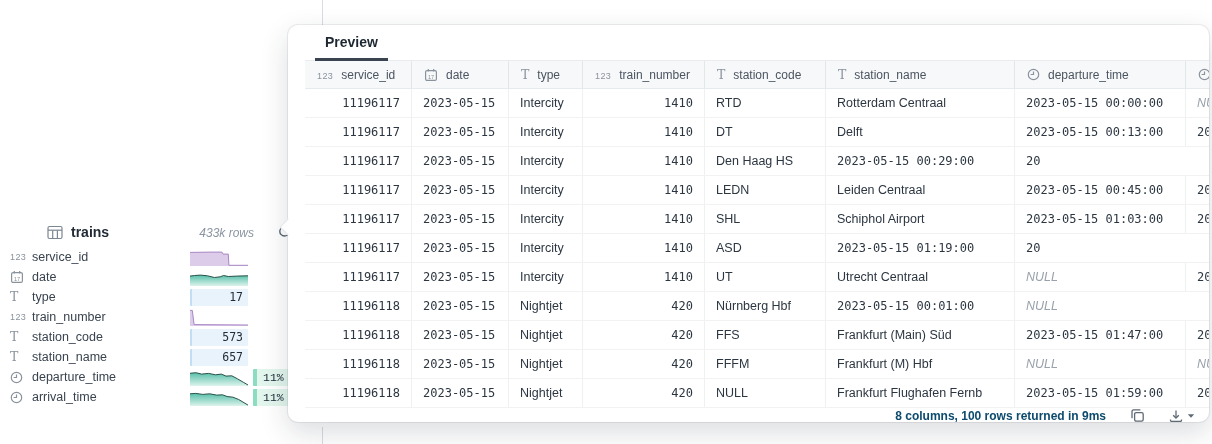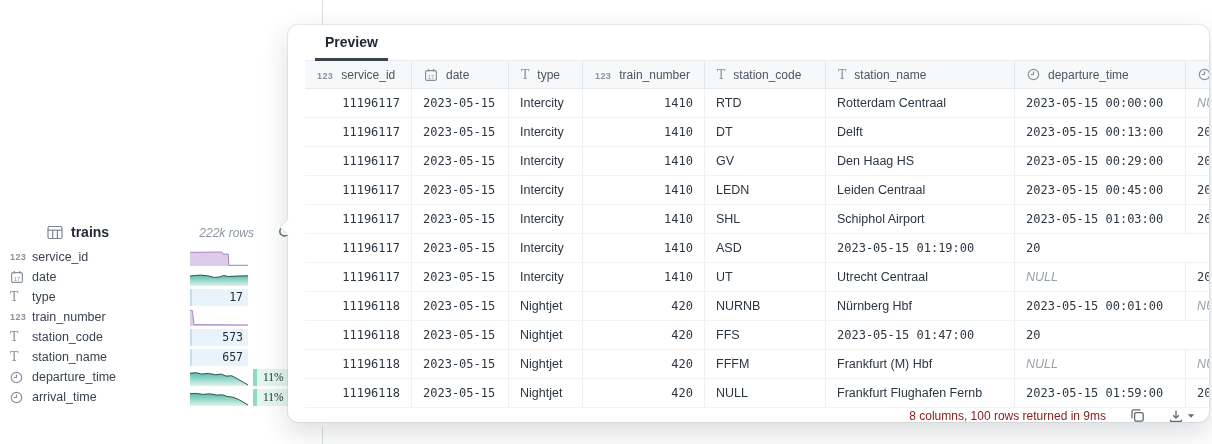--- a/index.html
+++ b/index.html
@@ -28,21 +28,21 @@
     position:absolute;left:190px;top:1.5px;width:58px;height:17px;box-sizing:border-box;
     background:#e8f3fc;border-left:2px solid #c2def2;border-radius:1px;
     font-family:"DejaVu Sans Mono",monospace;font-size:11.5px;color:#222d38;
     display:flex;align-items:center;justify-content:flex-end;padding-right:5px;
   }
   .sb-badge{
     position:absolute;left:253px;top:1.5px;width:62px;height:17px;
     background:#e2f6ed;display:flex;align-items:center;border-radius:1px;overflow:hidden;
   }
   .sb-badge .bar{width:4px;align-self:stretch;background:#8cdcc2;flex:none;}
-  .sb-badge span{font-family:Liberation Serif, serif;font-size:11.5px;color:#222d38;padding-left:6px;text-align:right;}
+  .sb-badge span{font-family:Liberation Mono, monospace;font-size:11.5px;color:#222d38;padding-left:6px;text-align:right;}
 
   
   .popup-arrow{
     position:absolute;left:282px;top:221px;width:11px;height:11px;background:#fff;
     transform:rotate(45deg);border-left:1px solid #e2e5e9;border-bottom:1px solid #e2e5e9;z-index:5;
   }
   .popup{
     position:absolute;left:288px;top:25px;width:904px;height:397px;background:#fff;
     border-radius:10px;z-index:4;overflow:hidden;display:flex;flex-direction:column;
     box-shadow:0 0 0 1px rgba(25,35,48,.07),0 10px 28px rgba(25,35,48,.16);
@@ -67,47 +67,47 @@
     display:flex;align-items:center;padding:0 11px;font-size:12.5px;color:#2c3641;
     overflow:hidden;white-space:nowrap;
   }
   .td + .td{border-left:1px solid #eef0f2;}
   .td.mono{font-family:"DejaVu Sans Mono",monospace;font-size:12px;}
   .td.num{justify-content:flex-end;}
   .td.null{font-family:"Liberation Sans",sans-serif;font-style:italic;color:#99a2ac;font-size:12.5px;}
 
   .popup-footer{
     flex:1;display:flex;align-items:center;justify-content:flex-end;gap:24px;
-    padding:0 14px;font-size:12px;color:#7f1d1d;
+    padding:0 14px;font-size:12px;color:#0c4a6e;font-weight:bold;
   }
   .ft-icon{display:flex;align-items:center;color:#5f6a77;cursor:pointer;}
   .dl-group{display:flex;align-items:center;gap:4px;}
 
-  .ic-123{font-size:9px;font-weight:700;letter-spacing:.4px;color:#8a929d;line-height:1;}
+  .ic-123{font-size:9px;font-weight:400;letter-spacing:.4px;color:#8a929d;line-height:1;}
   .ic-T{font-family:"DejaVu Serif",serif;font-size:12.5px;color:#8a929d;line-height:1;}
   svg{display:block;}
 </style>
 </head>
 <body>
 
 <div class="pane-divider top"></div>
 <div class="pane-divider bottom"></div>
 
 <div class="sidebar">
   <div class="sb-header">
     <span class="sb-table-icon">
         <svg width="16" height="15" viewBox="0 0 16 15" fill="none" stroke="#7c8692" stroke-width="1.2">
           <rect x="1" y="1.5" width="14" height="12" rx="1.5"></rect>
           <line x1="1" y1="5.2" x2="15" y2="5.2"></line>
           <line x1="5.7" y1="5.2" x2="5.7" y2="13.5"></line>
           <line x1="10.4" y1="5.2" x2="10.4" y2="13.5"></line>
         </svg>
       </span>
     <span class="sb-title">trains</span>
-    <span class="sb-rowcount">222k rows</span>
+    <span class="sb-rowcount">433k rows</span>
     <span class="sb-hicon">
         <svg width="15" height="15" viewBox="0 0 15 15" fill="none" stroke="#545f6b" stroke-width="1.3">
           <circle cx="6.4" cy="6.4" r="4.6"></circle>
           <line x1="9.9" y1="9.9" x2="13.4" y2="13.4"></line>
         </svg>
       </span>
     <span class="sb-hicon">
         <svg width="16" height="16" viewBox="0 0 16 16" fill="none" stroke="#545f6b" stroke-width="1.3">
           <path d="M1.2 4.5 V2.7 a1.5 1.5 0 0 1 1.5-1.5 H4.5"></path>
           <path d="M11.5 1.2 h1.8 a1.5 1.5 0 0 1 1.5 1.5 V4.5"></path>
@@ -313,21 +313,20 @@
         <div class="td">DT</div>
         <div class="td">Delft</div>
         <div class="td mono">2023-05-15 00:13:00</div>
         <div class="td mono">20</div>
       </div>
       <div class="tr grid-row">
         <div class="td mono num">11196117</div>
         <div class="td mono">2023-05-15</div>
         <div class="td">Intercity</div>
         <div class="td mono num">1410</div>
-        <div class="td">GV</div>
         <div class="td">Den Haag HS</div>
         <div class="td mono">2023-05-15 00:29:00</div>
         <div class="td mono">20</div>
       </div>
       <div class="tr grid-row">
         <div class="td mono num">11196117</div>
         <div class="td mono">2023-05-15</div>
         <div class="td">Intercity</div>
         <div class="td mono num">1410</div>
         <div class="td">LEDN</div>
@@ -362,31 +361,31 @@
         <div class="td">UT</div>
         <div class="td">Utrecht Centraal</div>
         <div class="td mono null">NULL</div>
         <div class="td mono">20</div>
       </div>
       <div class="tr grid-row">
         <div class="td mono num">11196118</div>
         <div class="td mono">2023-05-15</div>
         <div class="td">Nightjet</div>
         <div class="td mono num">420</div>
-        <div class="td">NURNB</div>
         <div class="td">Nürnberg Hbf</div>
         <div class="td mono">2023-05-15 00:01:00</div>
         <div class="td mono null">NULL</div>
       </div>
       <div class="tr grid-row">
         <div class="td mono num">11196118</div>
         <div class="td mono">2023-05-15</div>
         <div class="td">Nightjet</div>
         <div class="td mono num">420</div>
         <div class="td">FFS</div>
+        <div class="td">Frankfurt (Main) Süd</div>
         <div class="td mono">2023-05-15 01:47:00</div>
         <div class="td mono">20</div>
       </div>
       <div class="tr grid-row">
         <div class="td mono num">11196118</div>
         <div class="td mono">2023-05-15</div>
         <div class="td">Nightjet</div>
         <div class="td mono num">420</div>
         <div class="td">FFFM</div>
         <div class="td">Frankfurt (M) Hbf</div>

